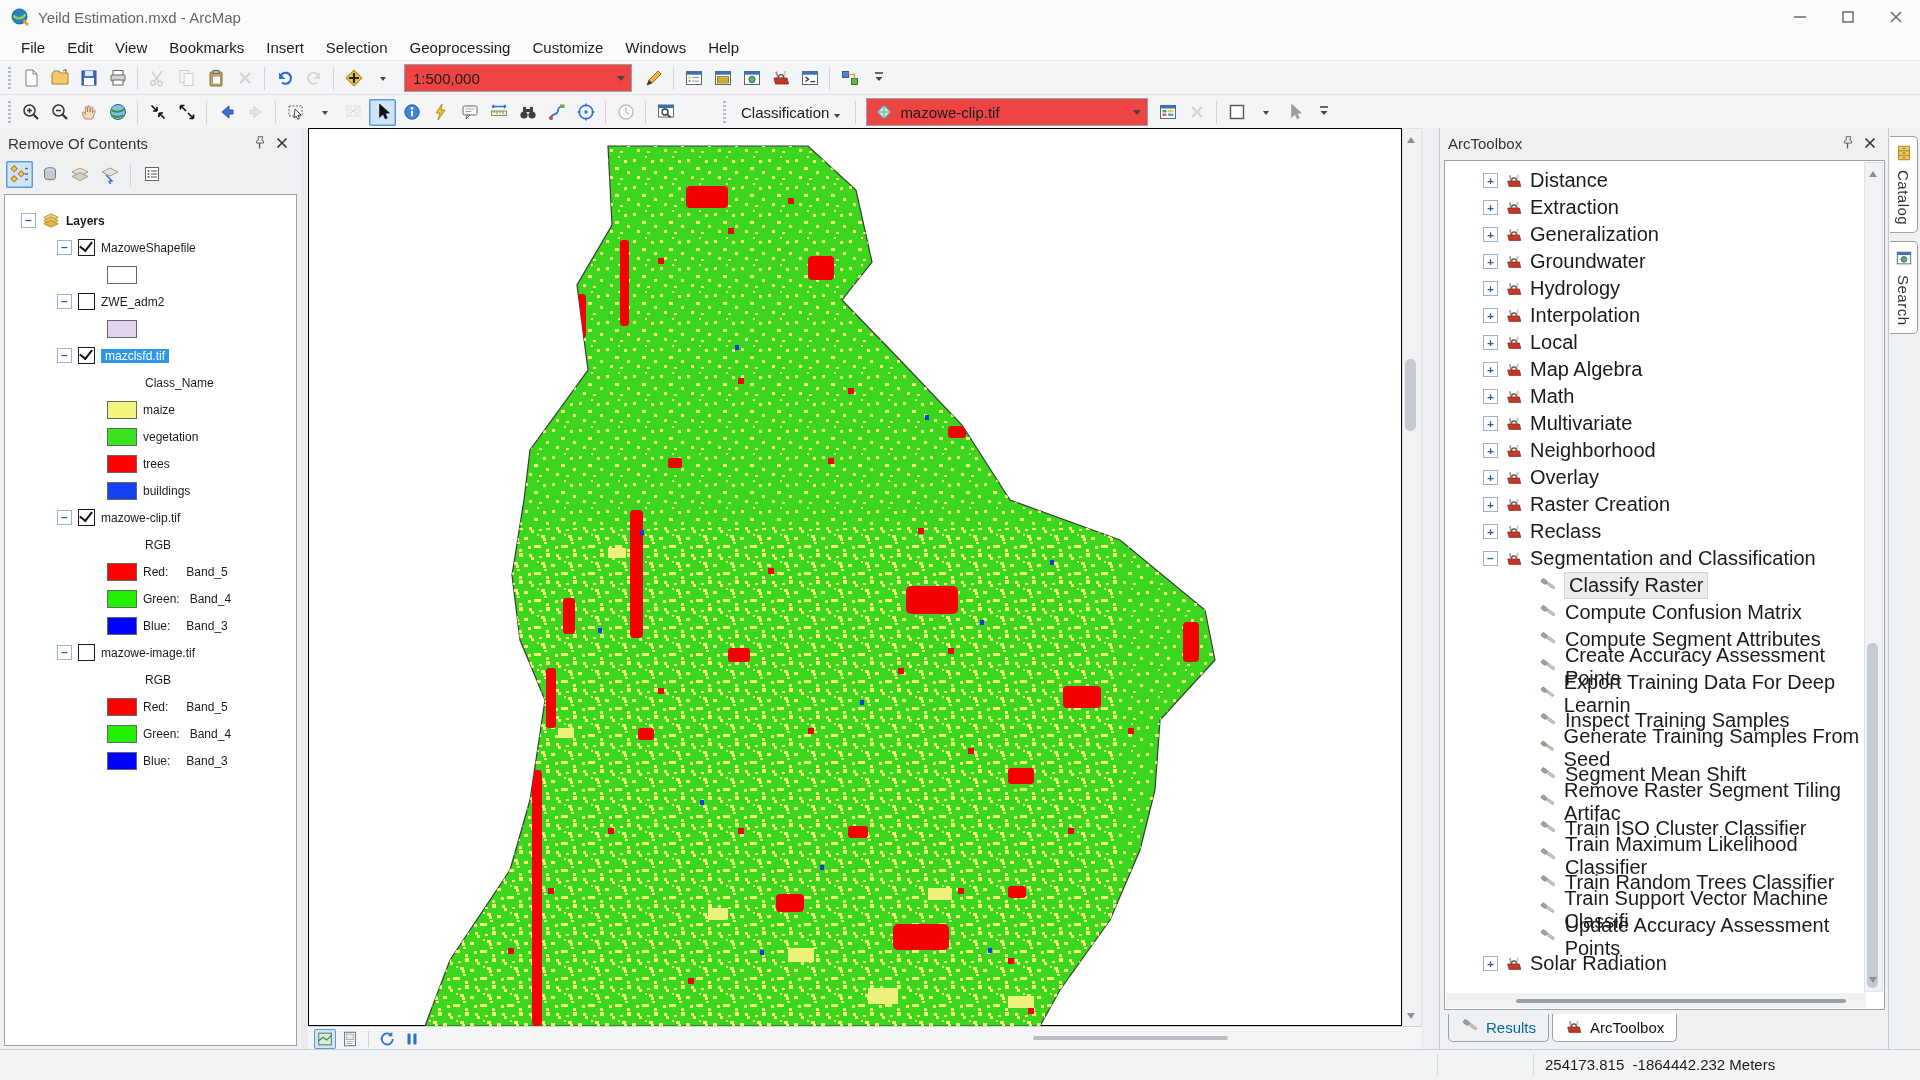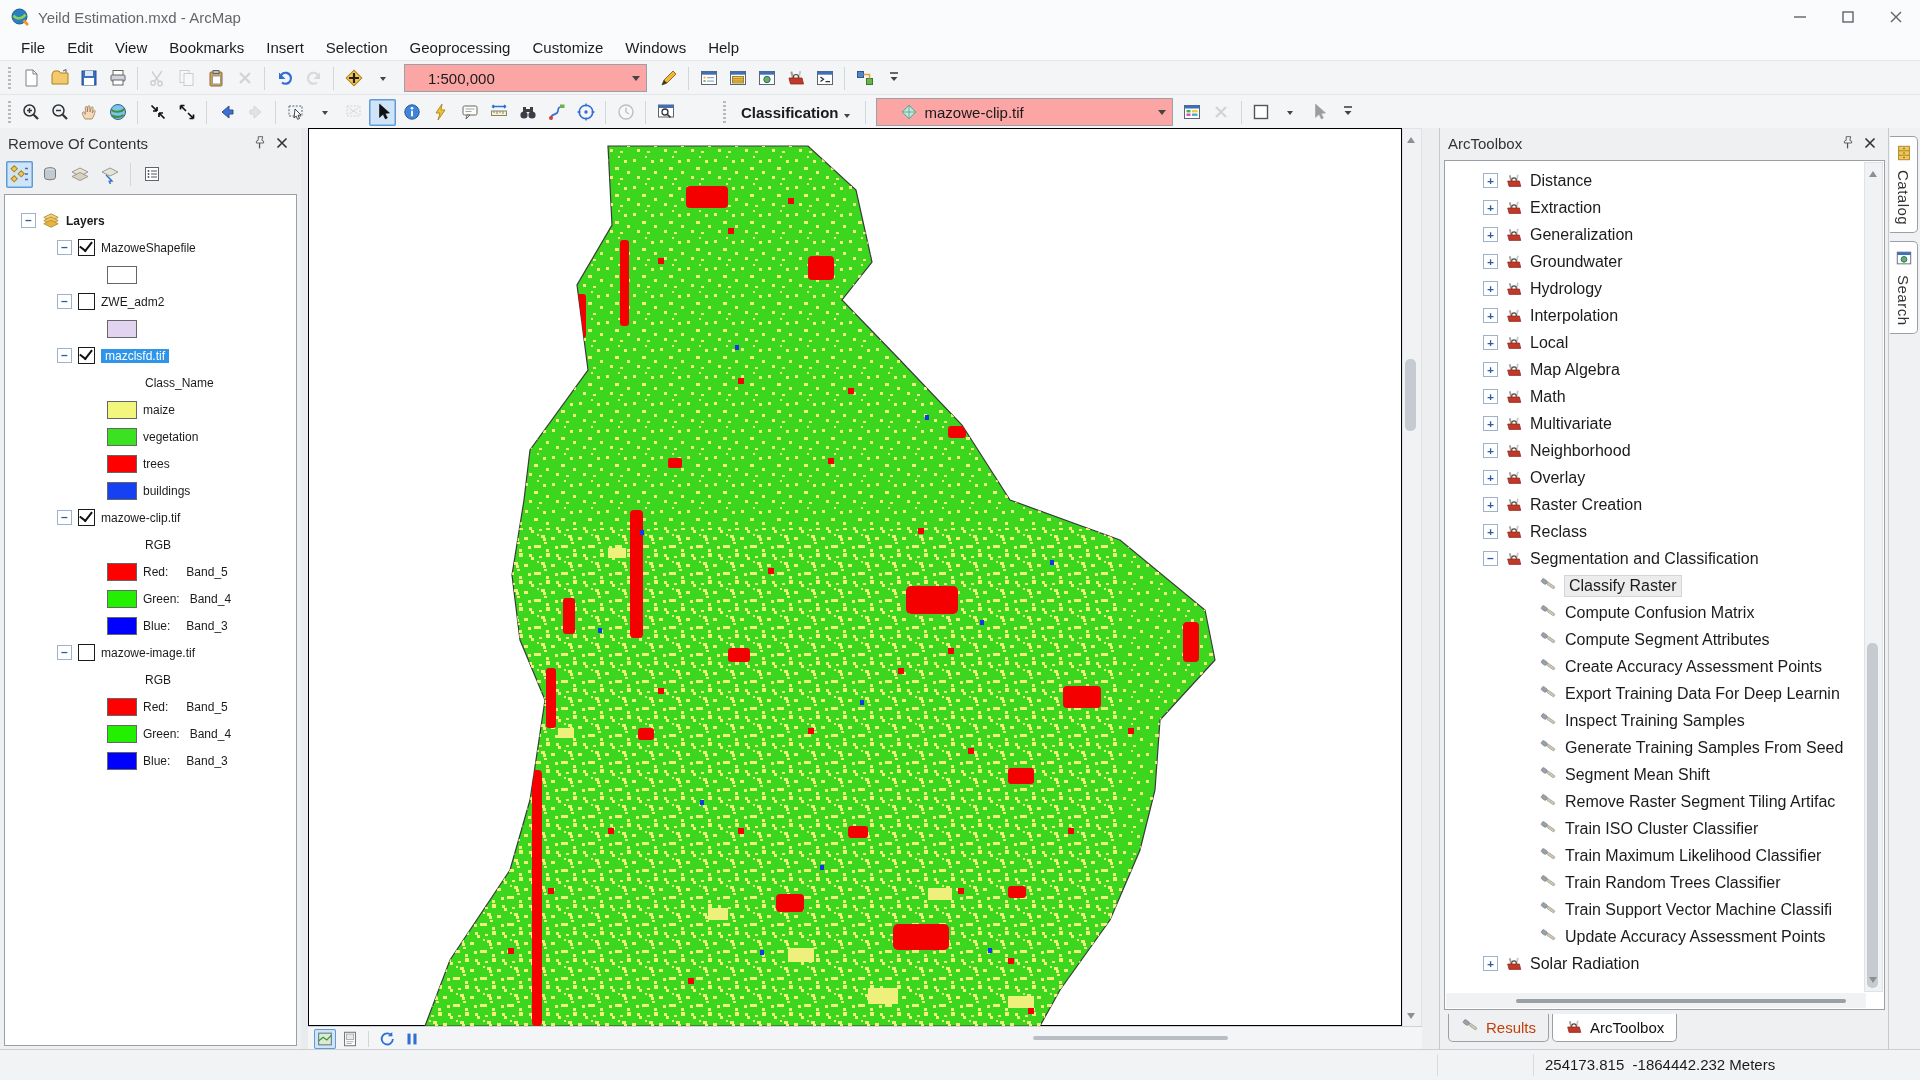--- a/index.html
+++ b/index.html
@@ -17,28 +17,28 @@
 .menu-item{padding:2px 11px}
 
 .toolbar{position:absolute;left:0;right:0;background:#f4f5f7;border-top:1px solid #e3e5e8;display:flex;align-items:center;gap:2px;padding-left:4px}
 .t1{top:60px;height:34px}
 .t2{top:94px;height:34px;border-bottom:1px solid #d6d9dd}
 .tbtn{width:27px;height:27px;display:flex;align-items:center;justify-content:center;border-radius:2px;flex:none}
 .tbtn.active{background:#cfe4f7;box-shadow:0 0 0 1.5px #5f9bd6 inset}
 .dis{opacity:.38;filter:grayscale(1)}
 .sep{width:1px;height:23px;background:#d2d5d9;margin:0 4px;flex:none}
 .grip{width:3px;height:22px;margin:0 4px;background:repeating-linear-gradient(to bottom,#b5bac1 0 2px,transparent 2px 4px);flex:none}
-.combo{height:26px;background:#fca5a5;border:1px solid #9aa0a6;display:flex;align-items:center;padding-left:23px;flex:none}
+.combo{height:26px;background:#ef4444;border:1px solid #9aa0a6;display:flex;align-items:center;padding-left:8px;flex:none}
 .combo .val{white-space:nowrap;overflow:hidden}
 .dd{margin-left:auto;width:20px;height:100%;display:flex;align-items:center;justify-content:center;flex:none}
 .caret{width:0;height:0;border:4px solid transparent;border-top:5px solid #444;margin-top:5px}
 .caret.sm{border-width:3.5px;border-top-width:4.5px}
 .scale{width:218px;margin:0 6px}
 .layercombo{width:272px;margin:0 4px}
-.classif{display:flex;align-items:flex-end;gap:5px;padding:0 9px;color:#1b1b1b;font-weight:bold}
+.classif{display:flex;align-items:flex-end;gap:5px;padding:0 9px;color:#1b1b1b;font-weight:normal}
 
 .phead{height:30px;display:flex;align-items:center;padding:0 8px;color:#333}
 .phead .spacer{flex:1}
 .picon{width:22px;height:22px;display:flex;align-items:center;justify-content:center}
 
 .toc{position:absolute;left:0;top:128px;width:301px;bottom:30px;background:#eef0f2;border-right:1px solid #c6c9cd}
 .toctools{height:32px;display:flex;align-items:center;gap:3px;padding-left:6px}
 .tree{position:absolute;left:4px;right:4px;top:66px;bottom:4px;background:#fff;border:1px solid #9aa0a6;overflow:hidden;font-size:12px;padding-top:12px}
 .trow{height:27px;display:flex;align-items:center;gap:6px}
 .exp{width:13px;height:13px;border:1px solid #9db3cd;background:#fff;color:#2f5c9e;display:flex;align-items:center;justify-content:center;flex:none}
@@ -56,28 +56,28 @@
 .vsb{position:absolute;background:#f1f2f4;border:1px solid #e0e2e5}
 .vthumb{position:absolute;left:2px;width:11px;background:#c6cbd2;border-radius:5px}
 .sarrow{position:absolute;left:4px;width:0;height:0;border:4px solid transparent}
 .mapbar{position:absolute;left:0;top:898px;height:24px;width:1114px;background:#f4f5f7;border-top:1px solid #cdd0d4;display:flex;align-items:center;gap:3px;padding-left:6px}
 .mbtn{width:22px;height:20px;display:flex;align-items:center;justify-content:center;border-radius:2px}
 .mbtn.active{background:#cfe4f7;box-shadow:0 0 0 1px #5f9bd6 inset}
 .hthumb{position:absolute;left:725px;top:9px;width:195px;height:4px;background:#b9bec5;border-radius:2px}
 .split2{position:absolute;left:1422px;top:128px;width:17px;bottom:30px;background:#eceef0}
 
 .atb{position:absolute;left:1439px;top:128px;width:449px;bottom:30px;background:#eef0f2;border-left:1px solid #c6c9cd}
-.atbtree{position:absolute;left:4px;right:4px;top:32px;bottom:40px;background:#fff;border:1px solid #9aa0a6;overflow:hidden;font-size:16px;padding-top:6px}
+.atbtree{position:absolute;left:4px;right:4px;top:32px;bottom:40px;background:#fff;border:1px solid #9aa0a6;overflow:hidden;font-size:20px;padding-top:6px}
 .arow{height:27px;display:flex;align-items:center;gap:7px;padding-left:38px}
 .arow-tool{padding-left:94px;gap:8px}
 .toolsel{background:#ececec;box-shadow:0 0 0 1px #d5d5d5;padding:1px 4px}
 .atb-hsb{position:absolute;left:1px;right:18px;bottom:1px;height:15px;background:#f1f2f4}
 .atb-hthumb{position:absolute;left:70px;top:6px;width:330px;height:4px;background:#9aa0a6;border-radius:2px}
 .atbtabs{position:absolute;left:8px;bottom:4px;height:32px;display:flex;align-items:flex-start;gap:3px}
-.btab{display:flex;align-items:center;gap:7px;padding:4px 12px 5px;border:1px solid #9aa0a6;border-top:none;background:#eef0f2;border-radius:0 0 5px 5px;color:#c2410c}
+.btab{display:flex;align-items:center;gap:7px;padding:4px 12px 5px;border:1px solid #9aa0a6;border-top:none;background:#eef0f2;border-radius:0 0 5px 5px;color:#0369a1}
 .btab.active{background:#fff;color:#111}
 
 .side{position:absolute;left:1888px;top:128px;width:32px;bottom:30px;background:#f0f1f3;border-left:1px solid #c6c9cd}
 .vtab{width:27px;margin:8px 0 0 1px;background:#fff;border:1px solid #9aa0a6;border-left:none;border-radius:0 5px 5px 0;display:flex;flex-direction:column;align-items:center;padding:7px 0;gap:8px}
 .vtab .lbl{writing-mode:vertical-rl;font-size:15px;color:#333;letter-spacing:.5px}
 
 .status{position:absolute;left:0;right:0;bottom:0;height:30px;background:#f2f3f5;border-top:1px solid #cbced2;color:#1b1b1b}
 .coords{position:absolute;left:1545px;top:6px;white-space:pre}
 .sdiv{position:absolute;top:4px;bottom:4px;width:1px;background:#d9dcdf}
 b.root{font-weight:bold}

